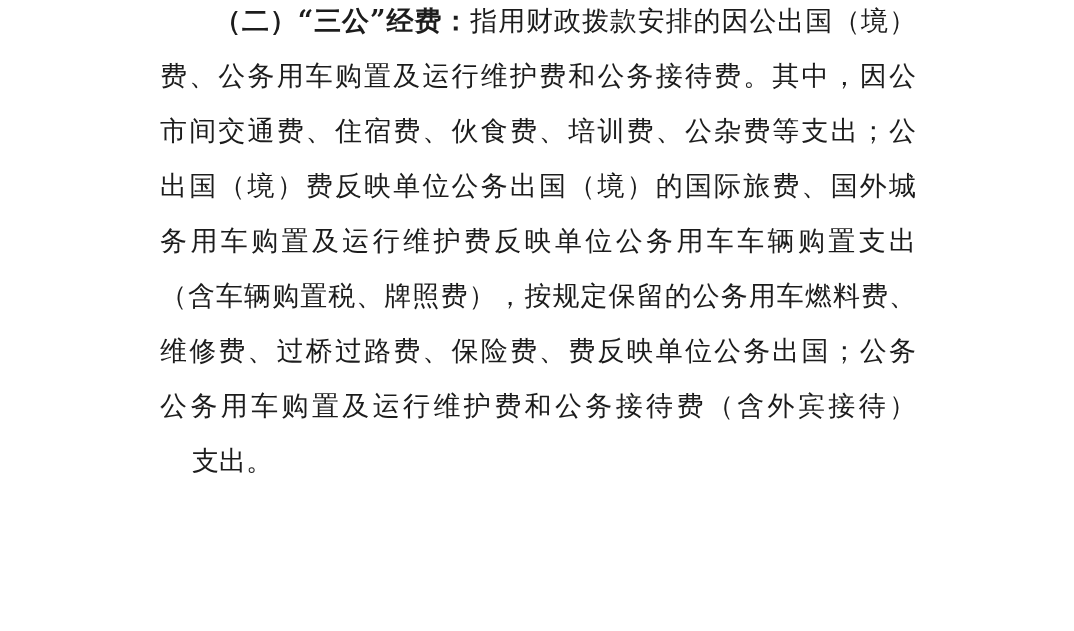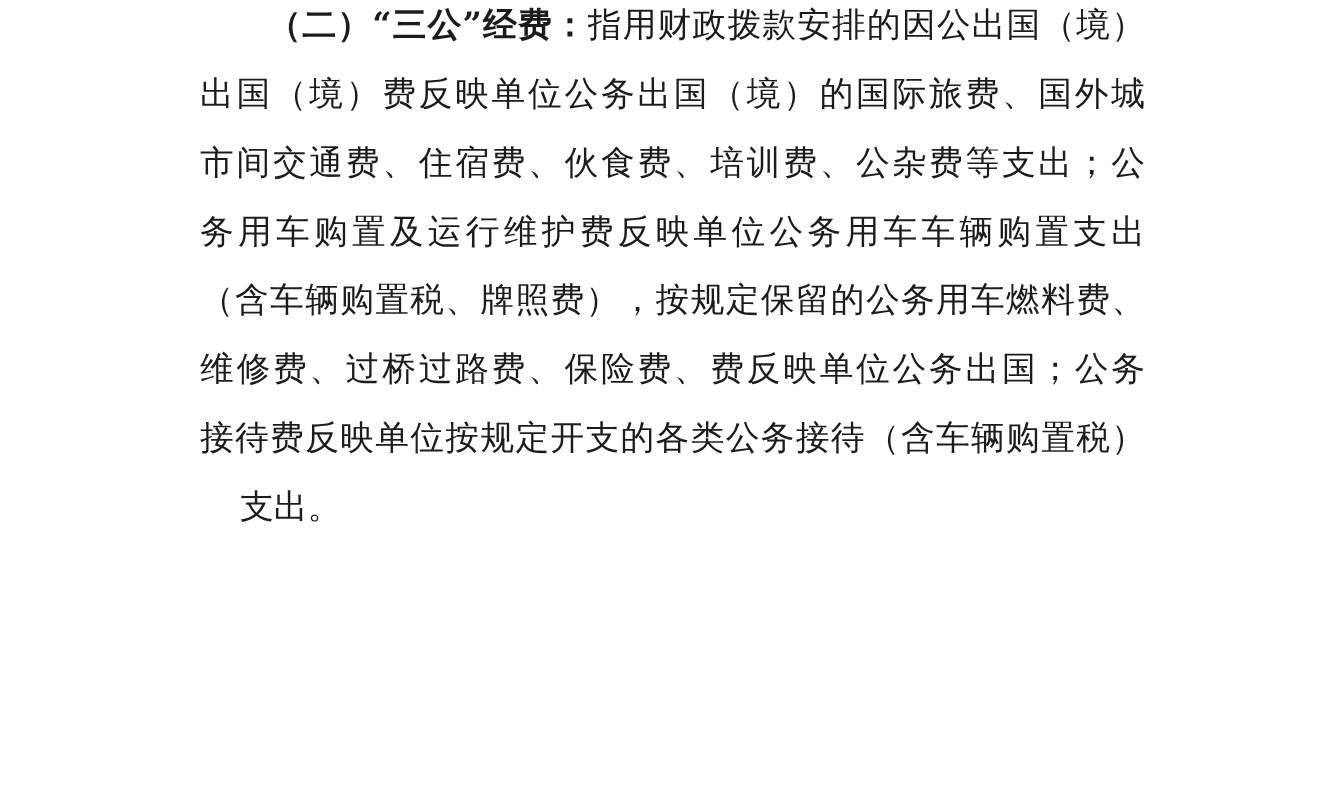--- a/index.html
+++ b/index.html
@@ -44,21 +44,22 @@
   .heading-bold {
     font-weight: bold;
   }
 </style>
 </head>
 <body>
 
 <div class="page">
   <div class="text-block">
     <div class="line first"><span class="heading-bold">（二）“三公”经费：</span><span>指用财政拨款安排的因公出国（境）</span></div>
+    <div class="line">费、公务用车购置及运行维护费和公务接待费。其中，因公</div>
+    <div class="line">市间交通费、住宿费、伙食费、培训费、公杂费等支出；公</div>
     <div class="line">出国（境）费反映单位公务出国（境）的国际旅费、国外城</div>
-    <div class="line">市间交通费、住宿费、伙食费、培训费、公杂费等支出；公</div>
     <div class="line">务用车购置及运行维护费反映单位公务用车车辆购置支出</div>
     <div class="line">（含车辆购置税、牌照费），按规定保留的公务用车燃料费、</div>
     <div class="line">维修费、过桥过路费、保险费、费反映单位公务出国；公务</div>
-    <div class="line">接待费反映单位按规定开支的各类公务接待（含车辆购置税）</div>
+    <div class="line">公务用车购置及运行维护费和公务接待费（含外宾接待）</div>
     <div class="line last">支出。</div>
   </div>
 </div>
 
 </body></html>

